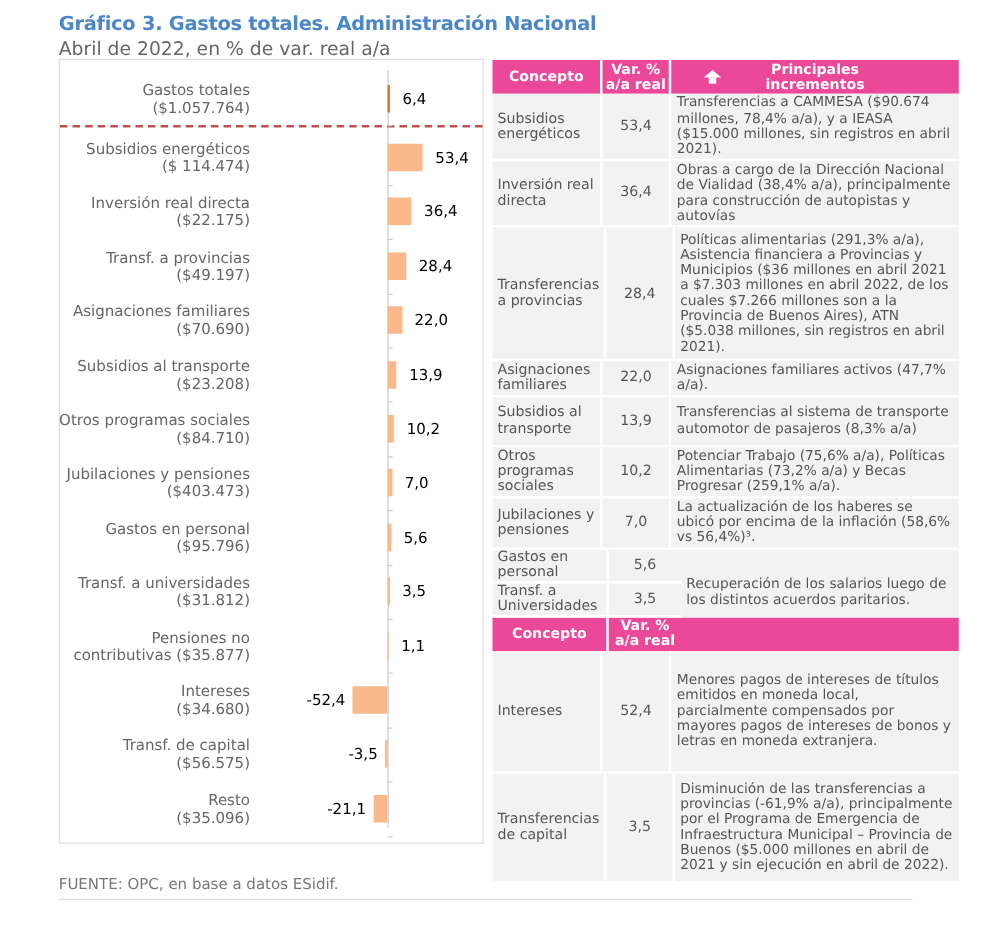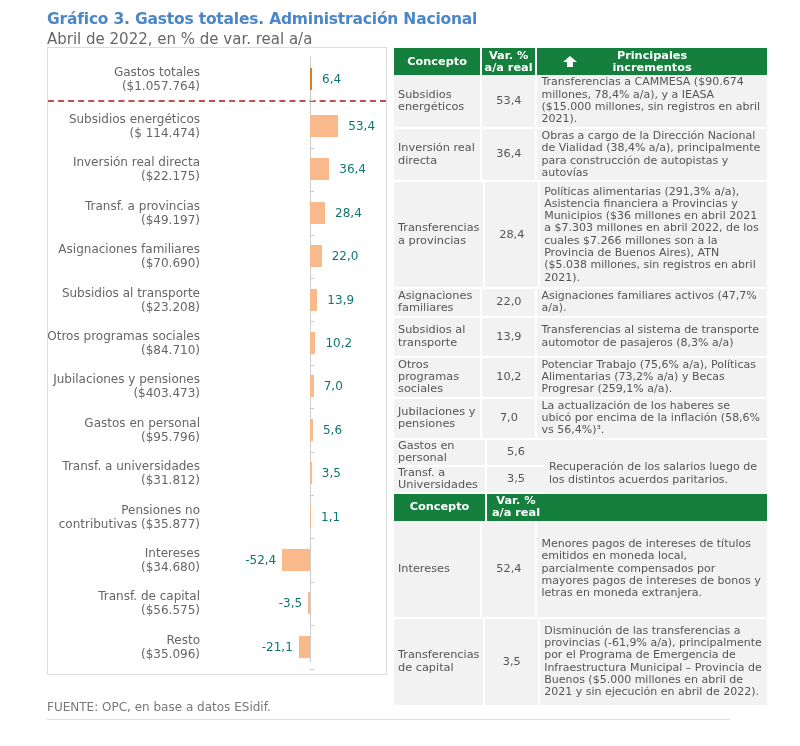--- a/index.html
+++ b/index.html
@@ -7,23 +7,23 @@
   .title { position: absolute; left: 47px; top: 10px; font-size: 15.5px; font-weight: bold; color: #4a86c8; letter-spacing: -0.2px; }
   .subtitle { position: absolute; left: 47px; top: 30px; font-size: 15px; color: #666; }
   .chart-box { position: absolute; left: 47px; top: 47px; width: 340px; height: 628px; border: 1px solid #ddd; background: #fff; }
   .axis { position: absolute; left: 262px; top: 8px; width: 1px; height: 606px; background: #ccc; }
   .tick { position: absolute; left: 262px; width: 4px; height: 1px; background: #ccc; }
   .divider { position: absolute; left: 0; top: 52px; width: 338px; height: 0; border-top: 2px dashed #c0504d; }
   .row { position: absolute; left: 0; width: 338px; height: 43px; }
   .row .label { position: absolute; right: 186px; top: 50%; transform: translateY(-50%); text-align: right; font-size: 12px; line-height: 14px; color: #666; white-space: nowrap; }
   .row .bar { position: absolute; top: 50%; transform: translateY(-50%); height: 22px; background: #f9b98a; }
   .row .bar.total { background: #e07b2a; height: 22px; }
-  .row .val { position: absolute; top: 50%; transform: translateY(-50%); font-size: 12px; color: #0f766e; }
+  .row .val { position: absolute; top: 50%; transform: translateY(-50%); font-size: 12px; color: #000000; }
   .table { position: absolute; left: 394px; top: 48px; width: 373px; font-size: 11.3px; color: #555; }
-  .hdr { display: flex; height: 27px; background: #15803d; color: #fff; font-weight: bold; }
+  .hdr { display: flex; height: 27px; background: #ec4899; color: #fff; font-weight: bold; }
   .hdr > div { display: flex; align-items: center; justify-content: center; text-align: center; line-height: 12px; border-right: 2px solid #fff; }
   .hdr > div:last-child { border-right: none; }
   .c1 { width: 93px; }
   .c2 { width: 58px; }
   .c3 { width: 243px; }
   .hdr .c3 { position: relative; }
   .arrow { position: absolute; left: 26px; top: 8px; width: 0; height: 0; }
   .arrow.up { border-left: 7px solid transparent; border-right: 7px solid transparent; border-bottom: 6px solid #fff; }
   .arrow.up::after { content: ""; position: absolute; left: -3px; top: 6px; width: 6px; height: 5px; background: #fff; }
   .arrow.down { top: 7px; }

